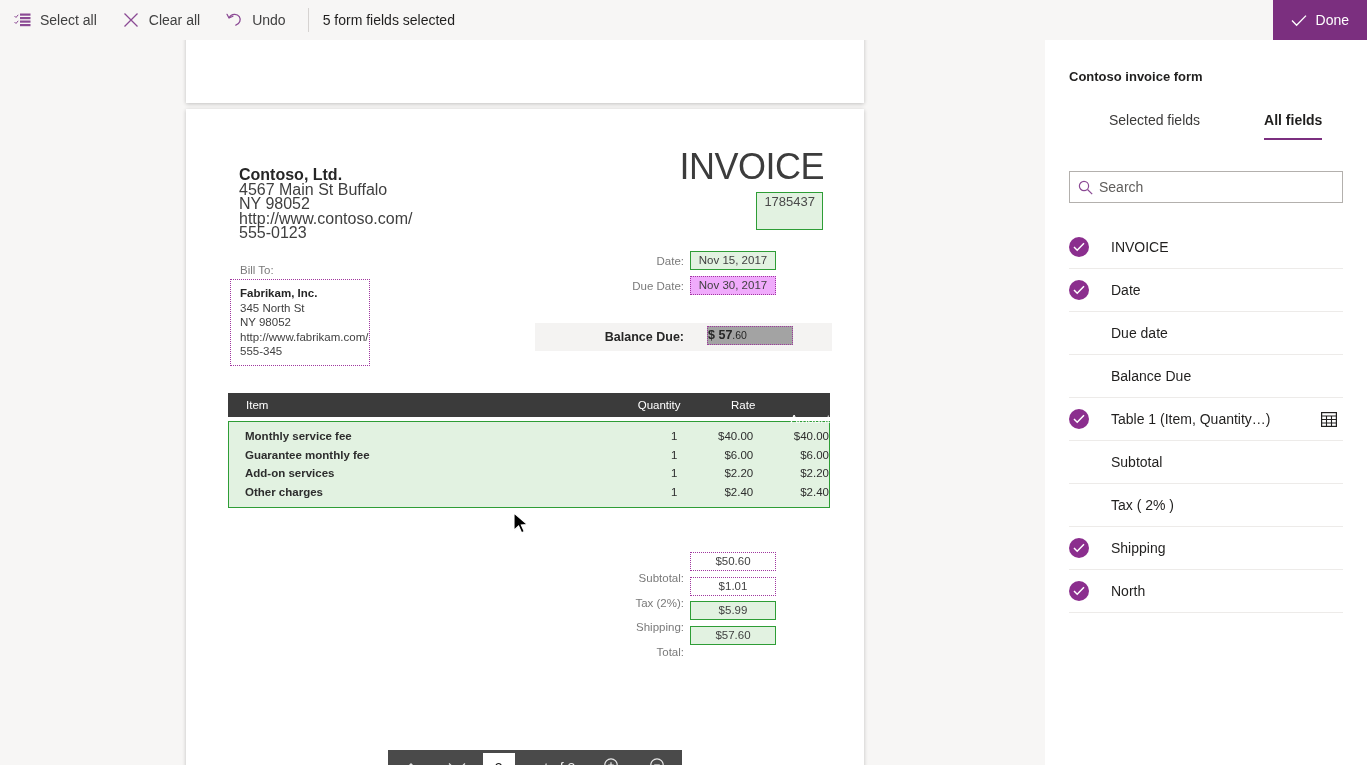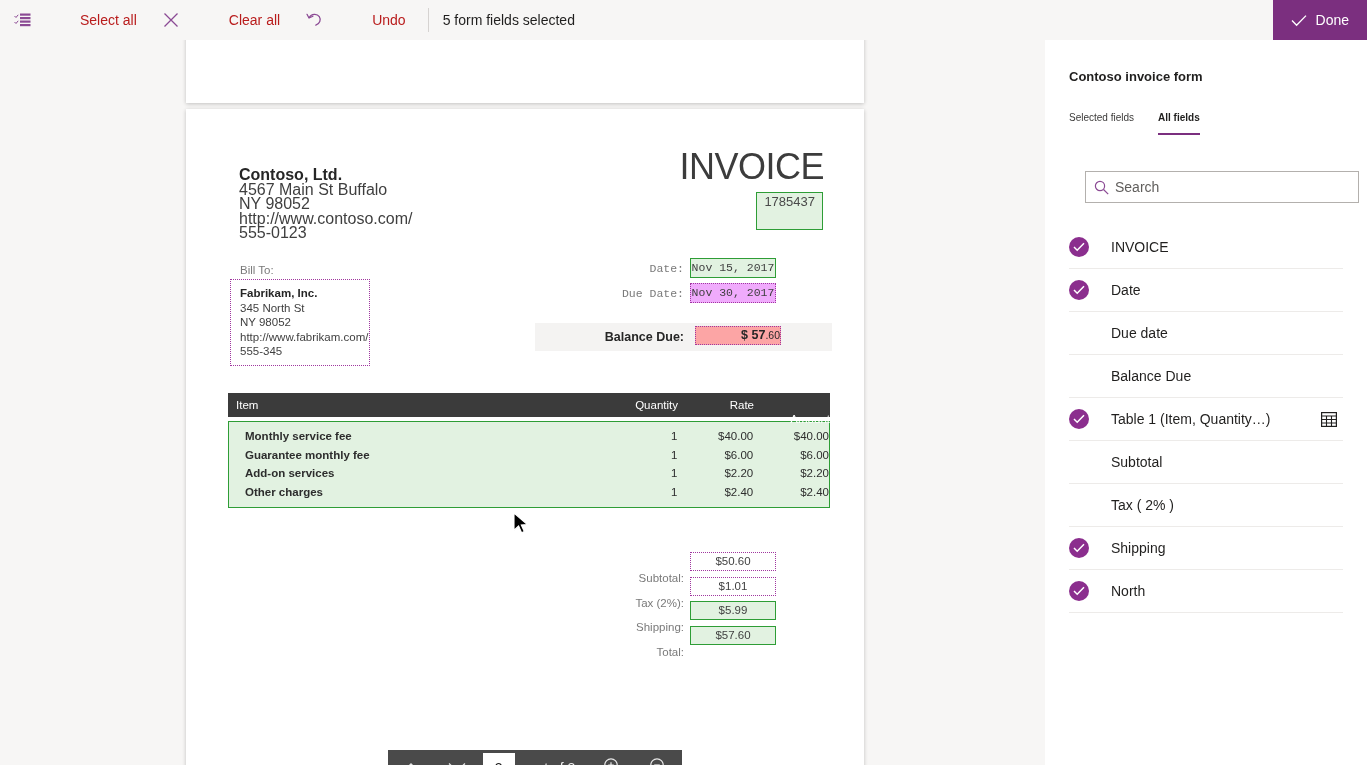--- a/index.html
+++ b/index.html
@@ -14,22 +14,22 @@
   
   .cmdbar {
     position: absolute; top: 0; left: 0;
     width: 1367px; height: 40px;
     background: #f7f6f5;
     display: flex; align-items: center;
   }
   .cmd-item {
     display: flex; align-items: center;
     height: 40px; padding: 0 12px;
-    color: #b91c1c; font-size: 14px;
-    cursor: pointer; user-select: none; gap: 40px;
+    color: #404040; font-size: 14px;
+    cursor: pointer; user-select: none;
   }
   .cmd-ico {
     display: inline-flex; align-items: center; justify-content: center;
     width: 20px; height: 20px; margin-right: 8px;
     color: #8b4a94;
   }
   .cmd-label { white-space: nowrap; }
   .cmd-sep {
     width: 1px; height: 24px; background: #d6d3d1; margin: 0 6px 0 10px;
   }
@@ -96,21 +96,21 @@
     width: 140px;
     border: 1.5px dotted #a0379f;
     padding: 6px 8px 6px 9px;
     font-size: 11.5px; line-height: 14.6px; color: #3f3f3f;
     background: #fff;
   }
   .billto-box .bold { font-weight: bold; color: #262626; }
 
   
   .kv {
-    position: absolute; left: 349px; top: 149px; width: 297px; font-family: Liberation Mono, monospace;
+    position: absolute; left: 349px; top: 142px; width: 297px;
   }
   .kv-row { position: relative; height: 24.5px; }
   .kv-k {
     position: absolute; right: 148px; top: 4px;
     font-size: 11.5px; color: #7a7a7a; white-space: nowrap;
   }
   .kv-v {
     position: absolute; left: 155px; top: 0px;
     width: 86px; text-align: center;
     font-size: 11.5px; color: #3f3f3f;
@@ -121,24 +121,24 @@
 
   .bal-row {
     position: absolute; left: 349px; top: 214px;
     width: 297px; height: 28px; background: #f4f3f2;
   }
   .bal-k {
     position: absolute; right: 148px; top: 7px;
     font-size: 12.5px; font-weight: bold; color: #262626; white-space: nowrap;
   }
   .bal-v {
-    position: absolute; left: 160px; top: 3px;
-    width: 86px; text-align: right;
+    position: absolute; left: 172px; top: 3px;
+    width: 86px; text-align: left;
     font-size: 12.5px; color: #262626; font-weight: bold;
-    border: 1.5px dotted #a0379f; background: #fca5a5;
+    border: 1.5px dotted #a0379f; background: #a3a3a3;
     padding: 1px 0 2px;
   }
   .bal-v .cents { font-size: 10.5px; font-weight: normal; }
 
   
   .tbl-wrap { position: absolute; left: 42px; top: 284px; width: 602px; }
   .tbl-head {
     background: #3b3b3b; color: #ffffff;
     height: 24px; display: flex; align-items: center;
     font-size: 11.5px;
@@ -148,21 +148,21 @@
     margin-top: 4px; padding: 5px 0 6px;
   }
   .tbl-row {
     display: flex; align-items: center; height: 18.6px;
     font-size: 11.5px; color: #2d2d2d;
   }
   .c-item { width: 330px; padding-left: 18px; }
   .c-qty  { width: 120px; text-align: right; }
   .c-rate { width: 76px; text-align: right; }
   .c-amt  { width: 76px; text-align: right; }
-  .tbl-head .c-item { padding-left: 8px; }
+  .tbl-head .c-item { padding-left: 8px; margin-left: 10px; }
   .tbl-head .c-amt { padding-right: 0px; margin-top: 27px; }
   .tbl-body .c-item { font-weight: bold; padding-left: 16px; }
 
   
   .totals { position: absolute; left: 349px; top: 443px; width: 297px; }
   .tot-row { position: relative; height: 24.6px; }
   .tot-k {
     position: absolute; right: 148px; top: 20px;
     font-size: 11.5px; color: #7a7a7a; white-space: nowrap;
   }
@@ -211,31 +211,32 @@
   }
   .rp-title {
     position: absolute; left: 24px; top: 29px;
     font-size: 13px; font-weight: bold; color: #201f1e;
   }
   .tabs {
     position: absolute; left: 24px; top: 72px;
     display: flex; align-items: flex-start;
   }
   .tab {
-    position: relative; font-size: 10px; color: #3b3a39;
+    position: relative; font-size: 14px; color: #3b3a39;
     padding: 0 0 12px 0; margin-right: 24px; cursor: pointer;
     white-space: nowrap;
+    margin-left: 40px;
   }
   .tab.active { font-weight: bold; color: #201f1e; }
   .tab.active::after {
     content: ""; position: absolute;
     left: 0; right: 0; bottom: 0; height: 2px; background: #7b2f7f;
   }
   .searchbox {
-    position: absolute; left: 40px; top: 131px;
+    position: absolute; left: 24px; top: 131px;
     width: 274px; height: 32px;
     border: 1px solid #b3b0ad; background: #ffffff;
     display: flex; align-items: center; padding: 0 8px;
   }
   .searchbox input {
     border: none; outline: none; flex: 1;
     font-size: 14px; color: #201f1e;
     font-family: "Liberation Sans", sans-serif;
     background: transparent; padding-left: 6px;
   }

